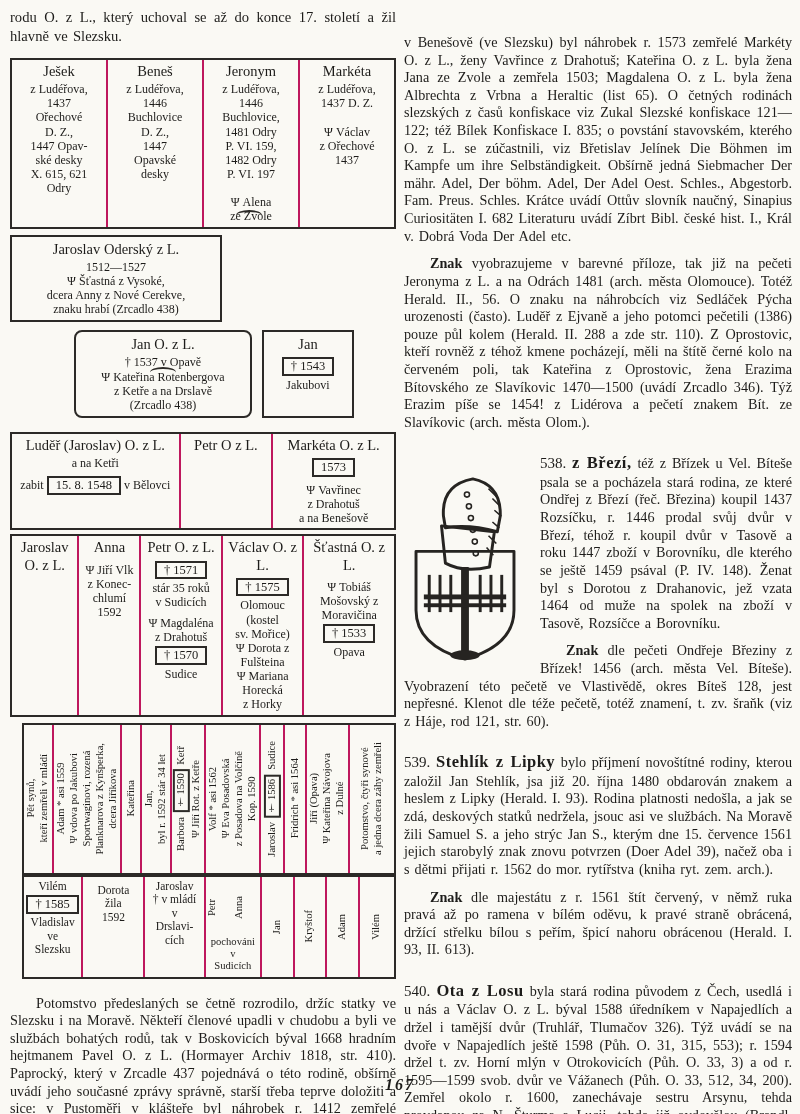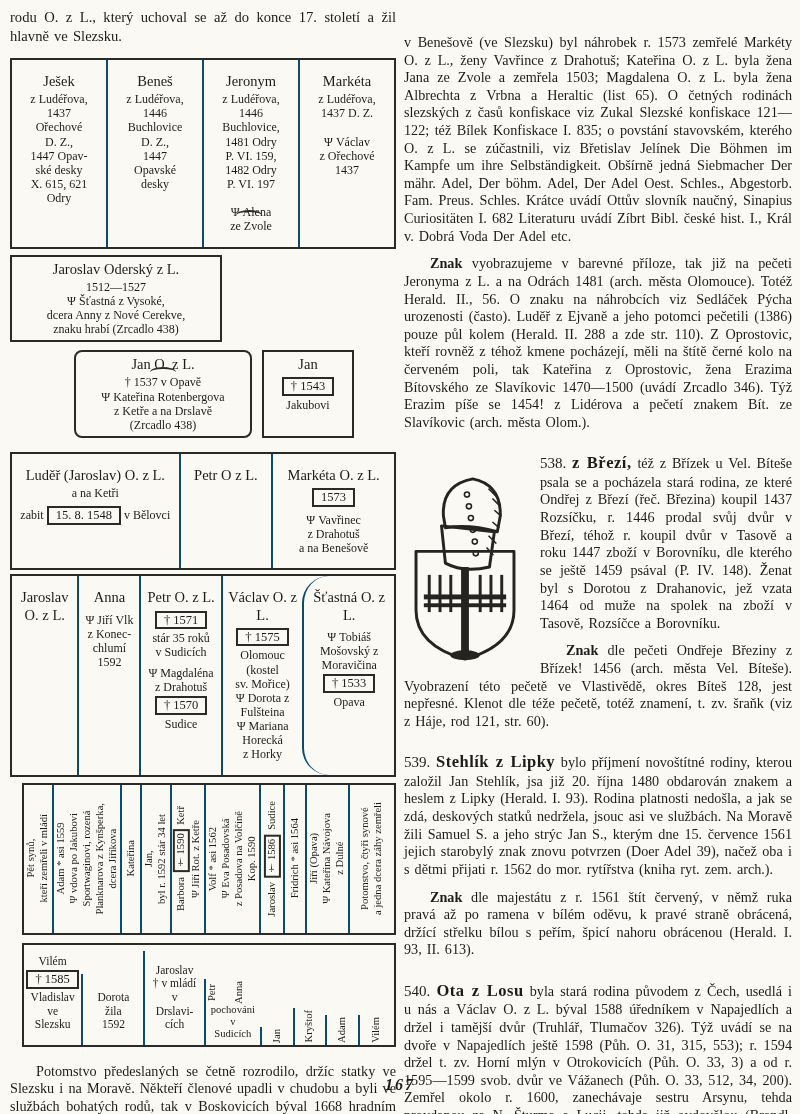--- a/index.html
+++ b/index.html
@@ -10,39 +10,39 @@
   .col-right{left:404px;width:388px;}
   p{margin:0;}
   .body-par{font-size:14.2px;line-height:1.24;text-align:justify;word-spacing:1.5px;}
   .ind{text-indent:26px;}
   .gap{margin-top:10px;}
   .intro{font-size:14.6px;line-height:1.3;text-align:justify;word-spacing:1.5px;}
 
   
   .tree{position:relative;margin-top:12px;font-size:12px;line-height:1.18;}
   .trow{display:flex;border:2px solid #2c2a27;background:#faf9f4;}
-  .tcell{flex:1;padding:13px 2px;text-align:center;}
-  .tcell + .tcell{border-left:2px solid #0c4a6e;}
+  .tcell{flex:1;padding:3px 2px;text-align:center;}
+  .tcell + .tcell{border-left:2px solid #be185d;}
   .nm{font-size:14.5px;margin-bottom:2px;white-space:pre-line;}
   .bd{white-space:pre-line;}
   .dbox{display:inline-block;border:2px solid #2c2a27;padding:0 7px;margin:2px 0;font-size:12.5px;}
   .boxrow{display:flex;}
   .tbox{border:2px solid #2c2a27;padding:4px 6px;text-align:center;}
   .r2wrap{margin-top:6px;}
   .r2box{width:196px;}
   .r3wrap{margin-top:8px;padding-left:64px;}
   .r3main{width:162px;margin-right:10px;border-radius:8px;}
   .r3jan{width:76px;}
   .mt14{margin-top:14px;}
   .mt4{margin-top:4px;}
   .mt6{margin-top:6px;}
-  .mt8{margin-top:8px;align-items:flex-end;}
+  .mt8{margin-top:0;}
   .inset{margin-left:12px;}
   .f167{flex:167;} .f89{flex:89;} .f120{flex:120;}
-  .f66{flex:66;} .f60{flex:60;} .f81{flex:81;} .f92{flex:92;border-radius:27px;}
+  .f66{flex:66;} .f60{flex:60;} .f81{flex:81;} .f92{flex:92;}
   
   .vrow{height:148px;}
   .vrow7{height:100px;}
   .vcell{display:flex;align-items:center;justify-content:center;padding:2px 1px;}
   .vt{writing-mode:vertical-rl;transform:rotate(180deg);white-space:pre-line;
       font-size:10.6px;line-height:1.22;text-align:center;}
   .vbox{border:2px solid #2c2a27;padding:2px 0;margin:2px 0;display:inline-block;}
   .w30{flex:30;} .w62{flex:62;} .w20{flex:20;} .w25{flex:25;} .w38{flex:38;}
   .w52{flex:52;} .w24{flex:24;} .w42{flex:42;} .w54{flex:54;}
   .g56{flex:56;} .g59{flex:59;} .g57{flex:57;} .g30{flex:30;} .g34{flex:34;}

